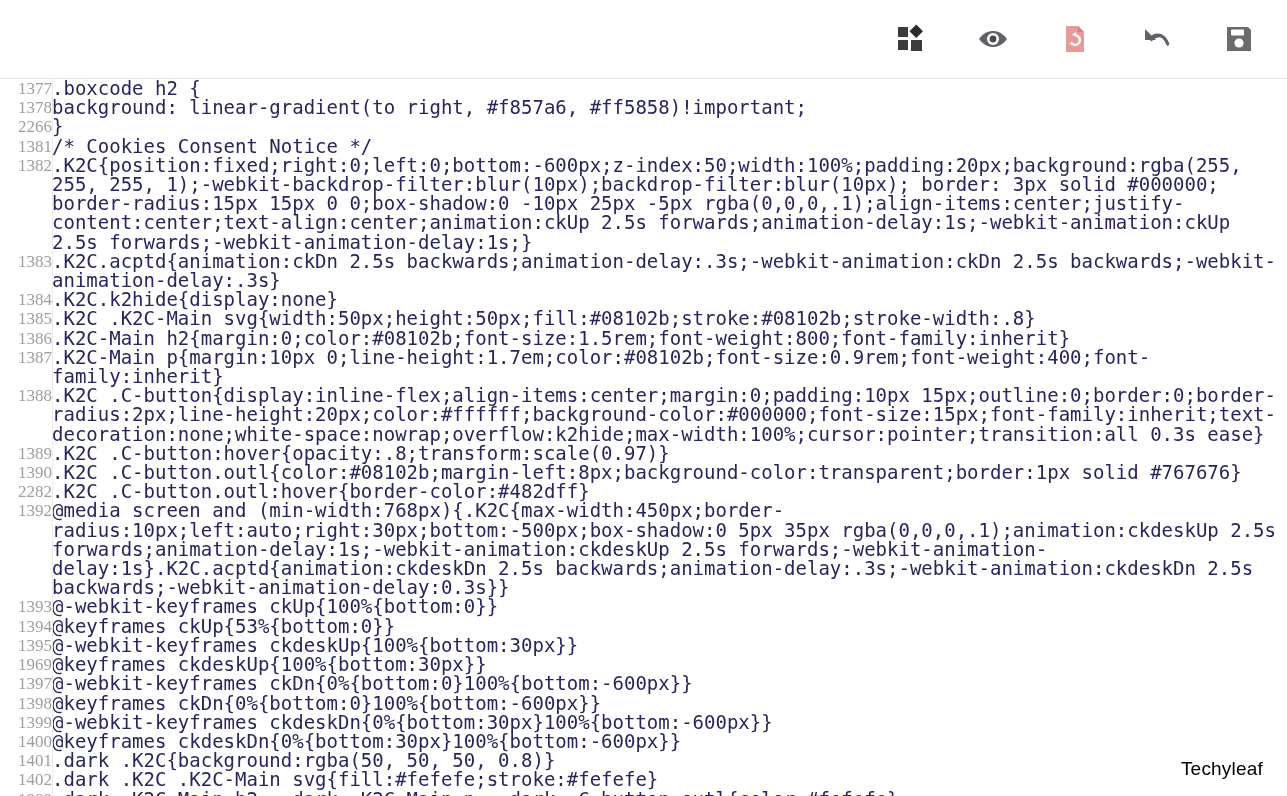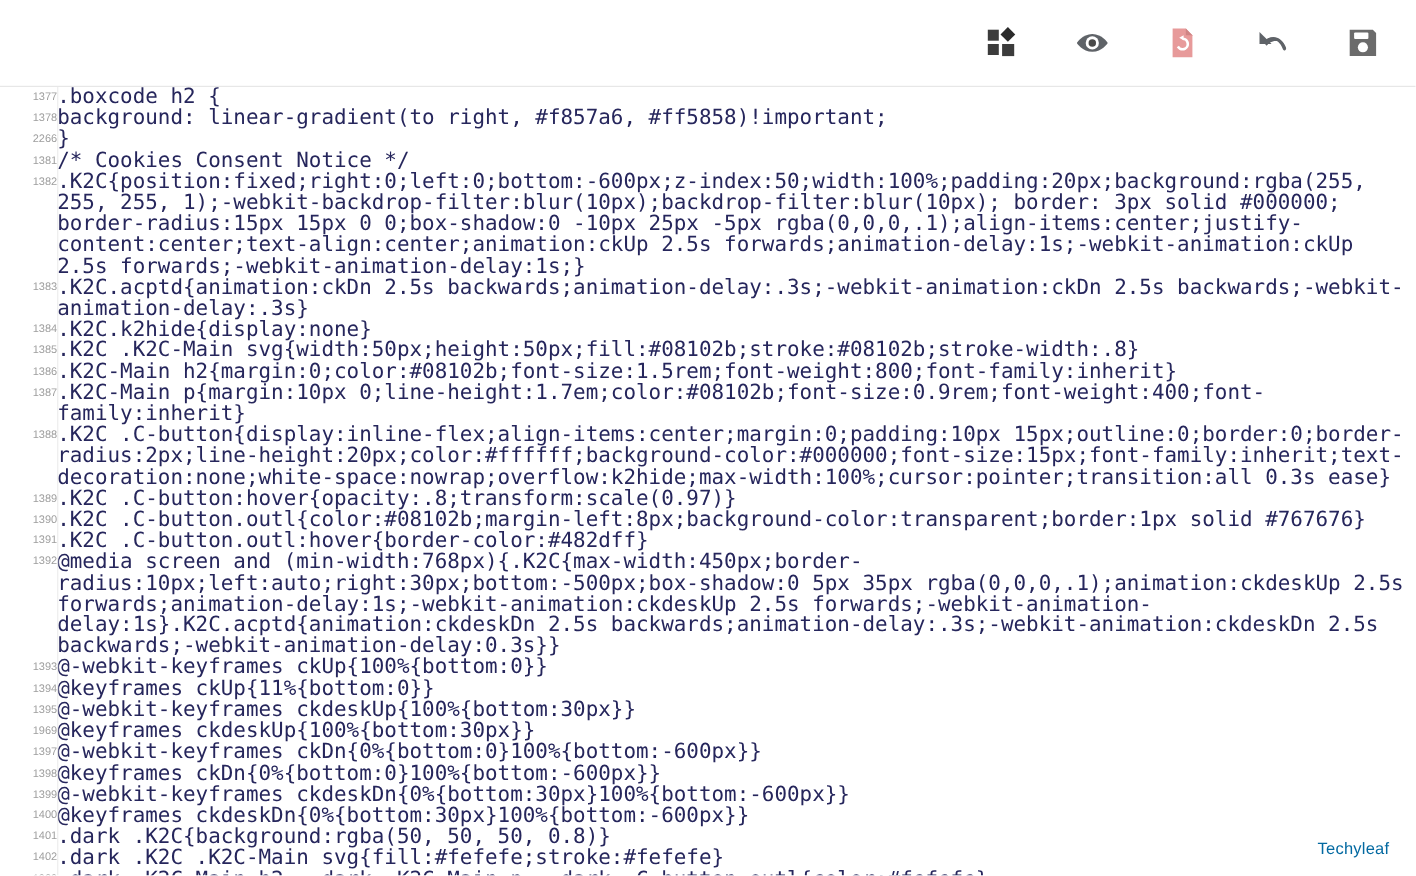--- a/index.html
+++ b/index.html
@@ -48,22 +48,22 @@
     border-collapse: collapse;
     width: 1287px;
     table-layout: fixed;
   }
   .code-table td { vertical-align: top; padding: 0; }
   .ln {
     width: 52px;
     text-align: right;
     padding-right: 9px;
     color: #9e9e9e;
-    font-family: Liberation Sans, sans-serif;
-    font-size: 10px;
+    font-family: Liberation Serif, serif;
+    font-size: 17px;
     line-height: 19.2px;
     user-select: none;
     background: #ffffff;
   }
   .cd {
     padding-left: 12px;
     padding-right: 4px;
     color: #26265c;
     font-family: "DejaVu Sans Mono", "Liberation Mono", monospace;
     font-size: 19px;
@@ -72,22 +72,22 @@
     word-break: break-word;
     overflow-wrap: anywhere;
   }
   .cd .plain { color: #26265c; }
 
   
   .watermark {
     position: absolute;
     right: 24px; bottom: 16px;
     font-family: "Liberation Sans", sans-serif;
-    font-size: 15px;
-    color: #0369a1;
+    font-size: 19px;
+    color: #000000;
     letter-spacing: .2px;
     user-select: none;
   }
 </style>
 </head>
 <body>
 
 <div id="app">
 
   <div class="toolbar">
@@ -200,34 +200,34 @@
           </tr>
           <tr>
             <td class="ln">1389</td>
             <td class="cd">.K2C .C-button:hover{opacity:.8;transform:scale(0.97)}</td>
           </tr>
           <tr>
             <td class="ln">1390</td>
             <td class="cd">.K2C .C-button.outl{color:#08102b;margin-left:8px;background-color:transparent;border:1px solid #767676}</td>
           </tr>
           <tr>
-            <td class="ln">1391</td>
+            <td class="ln">2282</td>
             <td class="cd">.K2C .C-button.outl:hover{border-color:#482dff}</td>
           </tr>
           <tr>
             <td class="ln">1392</td>
             <td class="cd">@media screen and (min-width:768px){.K2C{max-width:450px;border-radius:10px;left:auto;right:30px;bottom:-500px;box-shadow:0 5px 35px rgba(0,0,0,.1);animation:ckdeskUp 2.5s forwards;animation-delay:1s;-webkit-animation:ckdeskUp 2.5s forwards;-webkit-animation-delay:1s}.K2C.acptd{animation:ckdeskDn 2.5s backwards;animation-delay:.3s;-webkit-animation:ckdeskDn 2.5s backwards;-webkit-animation-delay:0.3s}}</td>
           </tr>
           <tr>
             <td class="ln">1393</td>
             <td class="cd">@-webkit-keyframes ckUp{100%{bottom:0}}</td>
           </tr>
           <tr>
             <td class="ln">1394</td>
-            <td class="cd">@keyframes ckUp{11%{bottom:0}}</td>
+            <td class="cd">@keyframes ckUp{53%{bottom:0}}</td>
           </tr>
           <tr>
             <td class="ln">1395</td>
             <td class="cd">@-webkit-keyframes ckdeskUp{100%{bottom:30px}}</td>
           </tr>
           <tr>
             <td class="ln">1969</td>
             <td class="cd">@keyframes ckdeskUp{100%{bottom:30px}}</td>
           </tr>
           <tr>

